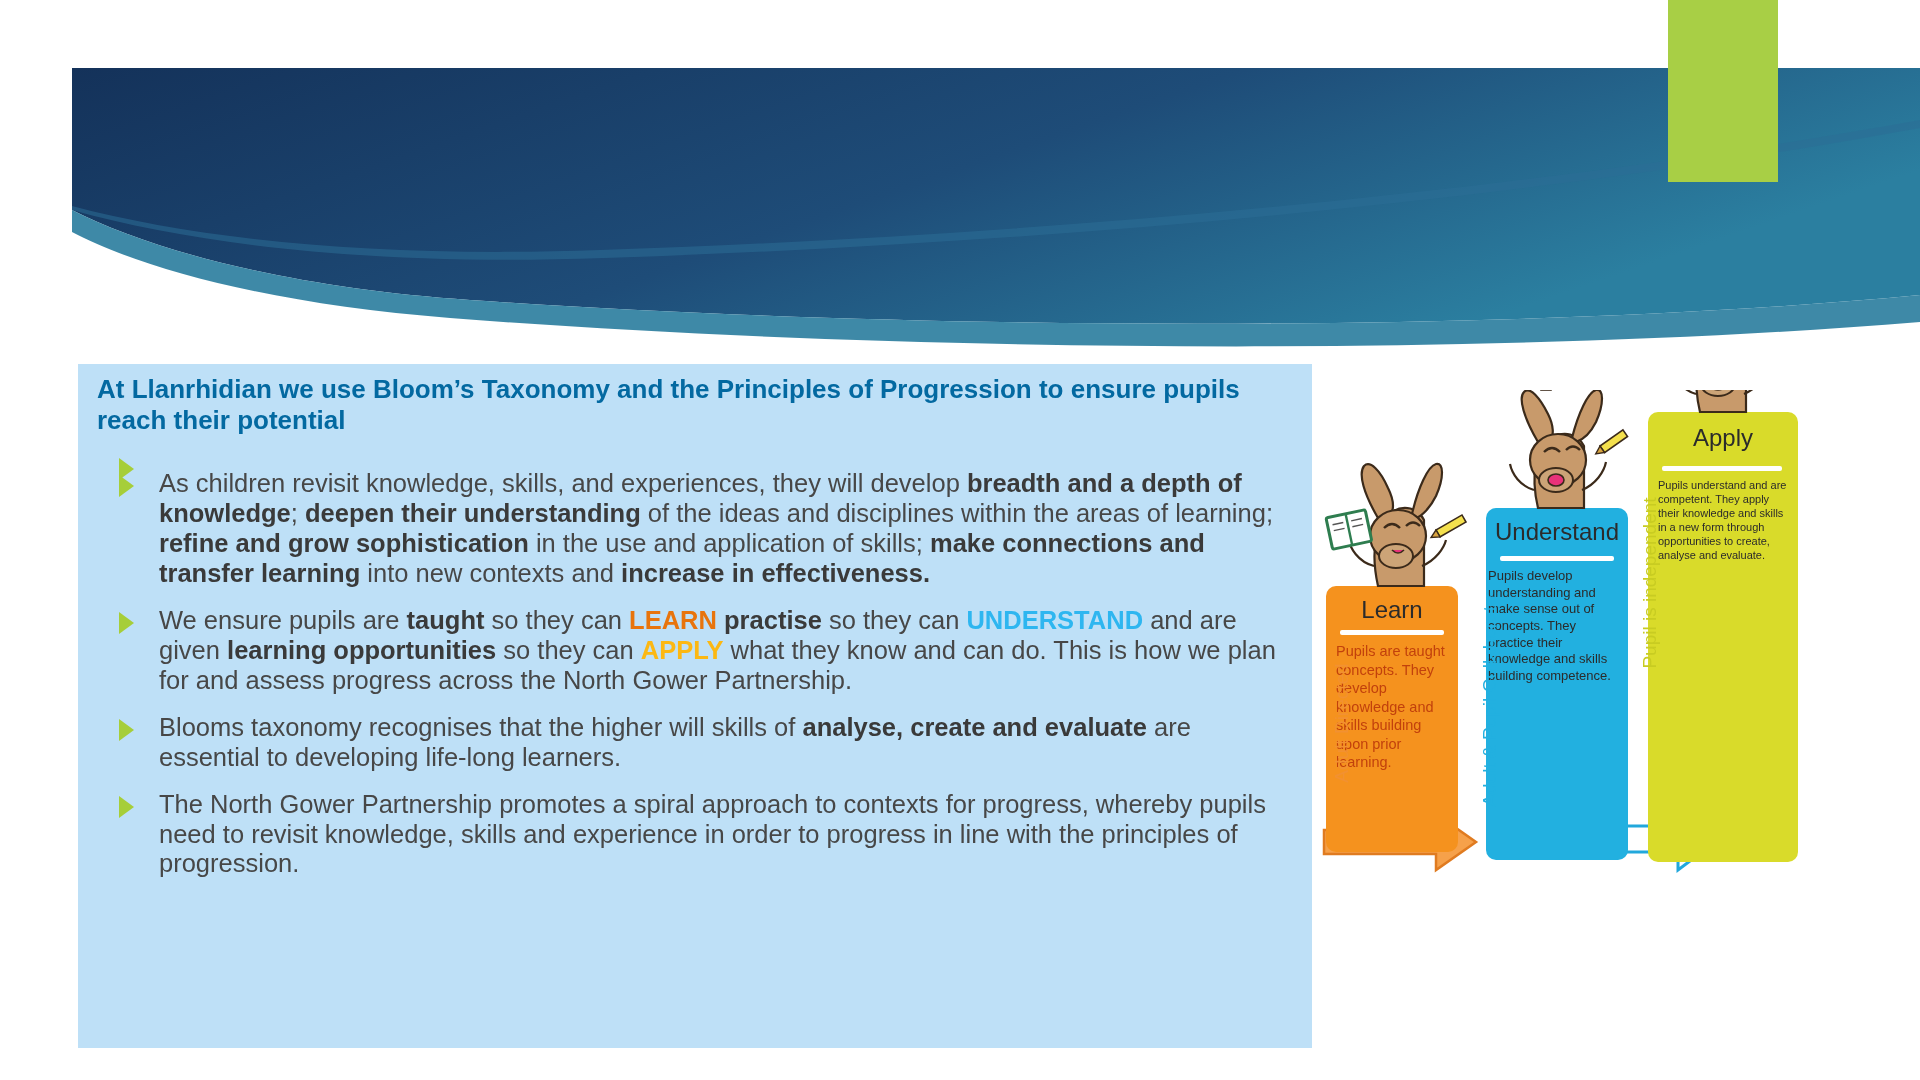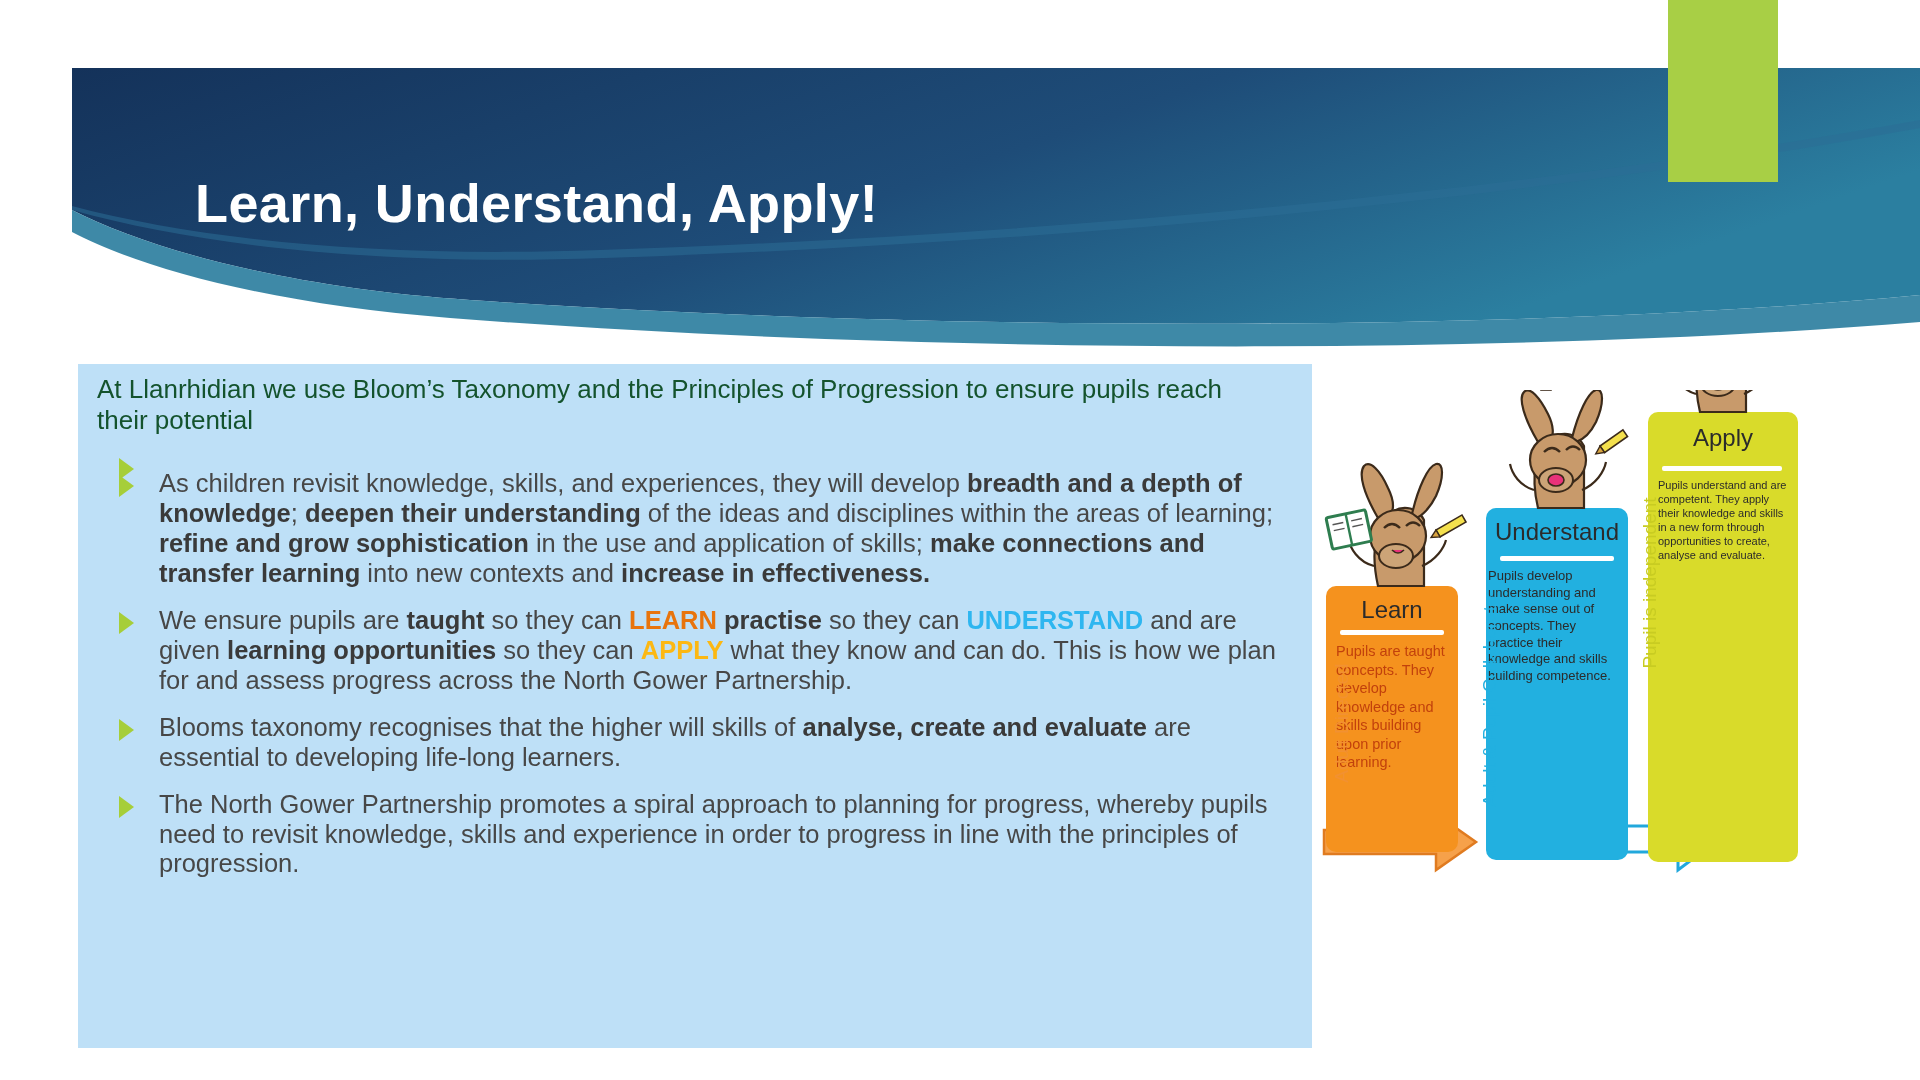--- a/index.html
+++ b/index.html
@@ -28,21 +28,21 @@
     white-space:nowrap;
   }
 
   
   .content-box{
     position:absolute;left:78px;top:364px;width:1234px;height:684px;
     background:#BEE0F7;
   }
   .lead{
     position:absolute;left:19px;top:10px;width:1180px;
-    font-size:26px;font-weight:normal;color:#14532d;line-height:1.18;
+    font-size:26px;font-weight:bold;color:#0369a1;line-height:1.18;
   }
   .bullets{position:absolute;left:19px;top:88px;width:1200px;}
   .bullet{
     position:relative;padding-left:62px;margin-bottom:17px;
     font-size:25.5px;color:#474747;line-height:1.175;
   }
   .bullet .arrow{
     position:absolute;left:22px;top:6px;width:0;height:0;
     border-top:11px solid transparent;border-bottom:11px solid transparent;
     border-left:15px solid #A6CE39;
@@ -85,31 +85,30 @@
       </defs>
 
       <path d="M 72,68 L 1920,68 L 1920,295 C 1500,335 900,330 470,300 C 290,288 150,250 72,210 Z" fill="url(#bgrad2)"></path>
 
       <path d="M 72,210 C 150,250 290,288 470,300 C 900,330 1500,335 1920,295 L 1920,322
                C 1480,358 880,352 450,318 C 270,304 140,268 72,232 Z" fill="#2E7FA0" opacity="0.92"></path>
 
       <path d="M 1920,120 C 1500,196 1020,236 600,250 C 380,258 200,240 72,206 L 72,210
                C 200,246 382,266 604,258 C 1026,244 1506,204 1920,128 Z" fill="#2B6E95" opacity="0.55"></path>
     </svg>
-    <div class="slide-title">Learn, Understand, Apply!</div>
   </div>
 
   <div class="content-box">
     <div class="lead">At Llanrhidian we use Bloom’s Taxonomy and the Principles of Progression to ensure pupils reach their potential</div>
     <div class="bullets" id="bullet-list">
         <div class="bullet"><span class="arrow"></span></div>
         <div class="bullet"><span class="arrow"></span><span>As children revisit knowledge, skills, and experiences, they will develop </span><b>breadth and a depth of knowledge</b><span>; </span><b>deepen their understanding</b><span> of the ideas and disciplines within the areas of learning; </span><b>refine and grow sophistication</b><span> in the use and application of skills; </span><b>make connections and transfer learning</b><span> into new contexts and </span><b>increase in effectiveness.</b></div>
         <div class="bullet"><span class="arrow"></span><span>We ensure pupils are </span><b>taught</b><span> so they can </span><span class="w-learn">LEARN</span><span>  </span><b>practise</b><span> so they can </span><span class="w-understand">UNDERSTAND</span><span> and are given </span><b>learning opportunities</b><span> so they can </span><span class="w-apply">APPLY</span><span> what they know and can do.   This is how we plan for and assess progress across the North Gower Partnership.</span></div>
         <div class="bullet"><span class="arrow"></span><span>Blooms taxonomy recognises that the higher will skills of </span><b>analyse, create and evaluate</b><span> are essential to developing life-long learners.</span></div>
-        <div class="bullet"><span class="arrow"></span><span>The North Gower Partnership promotes a spiral approach to planning for progress, whereby pupils need to revisit knowledge, skills and experience in order to progress in line with the principles of progression.</span></div>
+        <div class="bullet"><span class="arrow"></span><span>The North Gower Partnership promotes a spiral approach to contexts for progress, whereby pupils need to revisit knowledge, skills and experience in order to progress in line with the principles of progression.</span></div>
       </div>
   </div>
 
   <div class="diagram">
     <svg width="580" height="600" viewBox="0 0 580 600">
 
       <path d="M 6,440 L 118,440 L 118,424 L 158,452 L 118,480 L 118,464 L 6,464 Z" fill="#F6A14A" stroke="#E07B20" stroke-width="2.5"></path>
 
       <path d="M 262,436 L 360,436 L 360,420 L 400,450 L 360,480 L 360,462 L 262,462 Z" fill="#ffffff" stroke="#22A8DC" stroke-width="3"></path>
 

